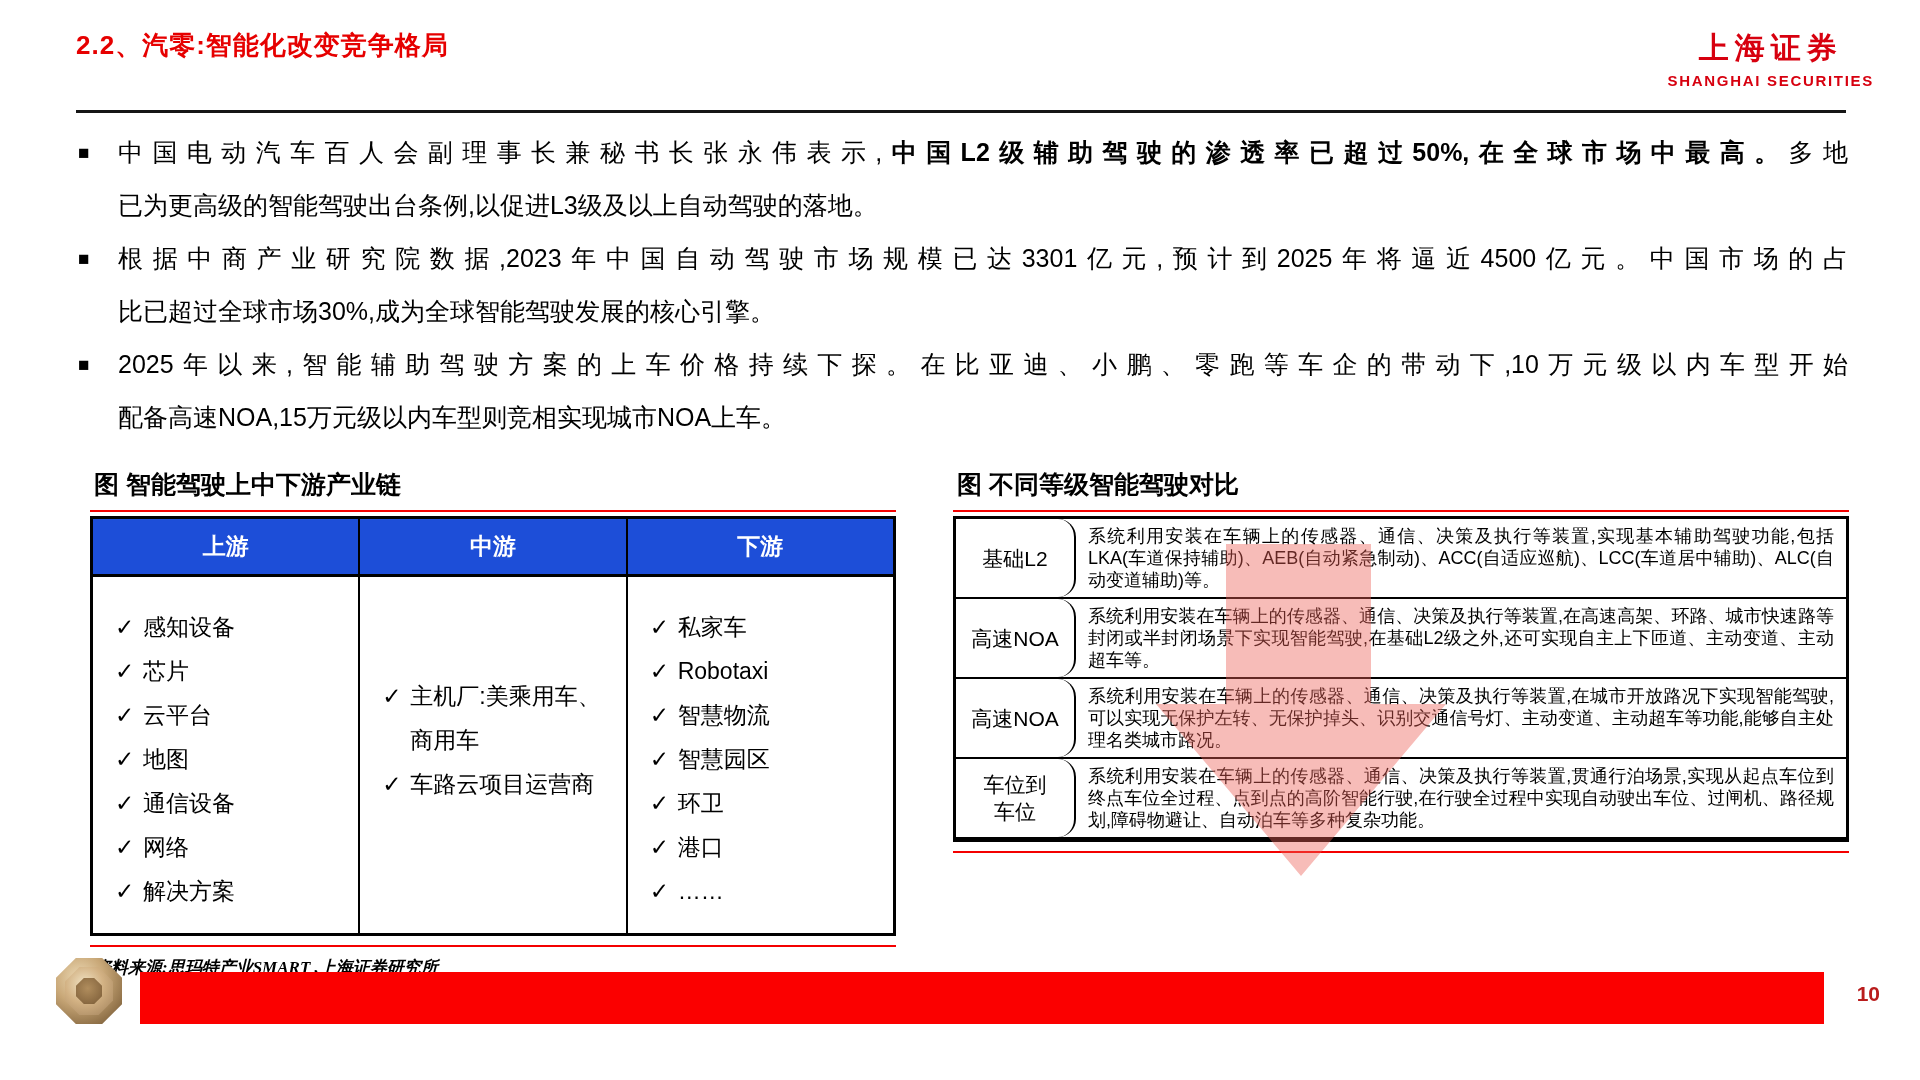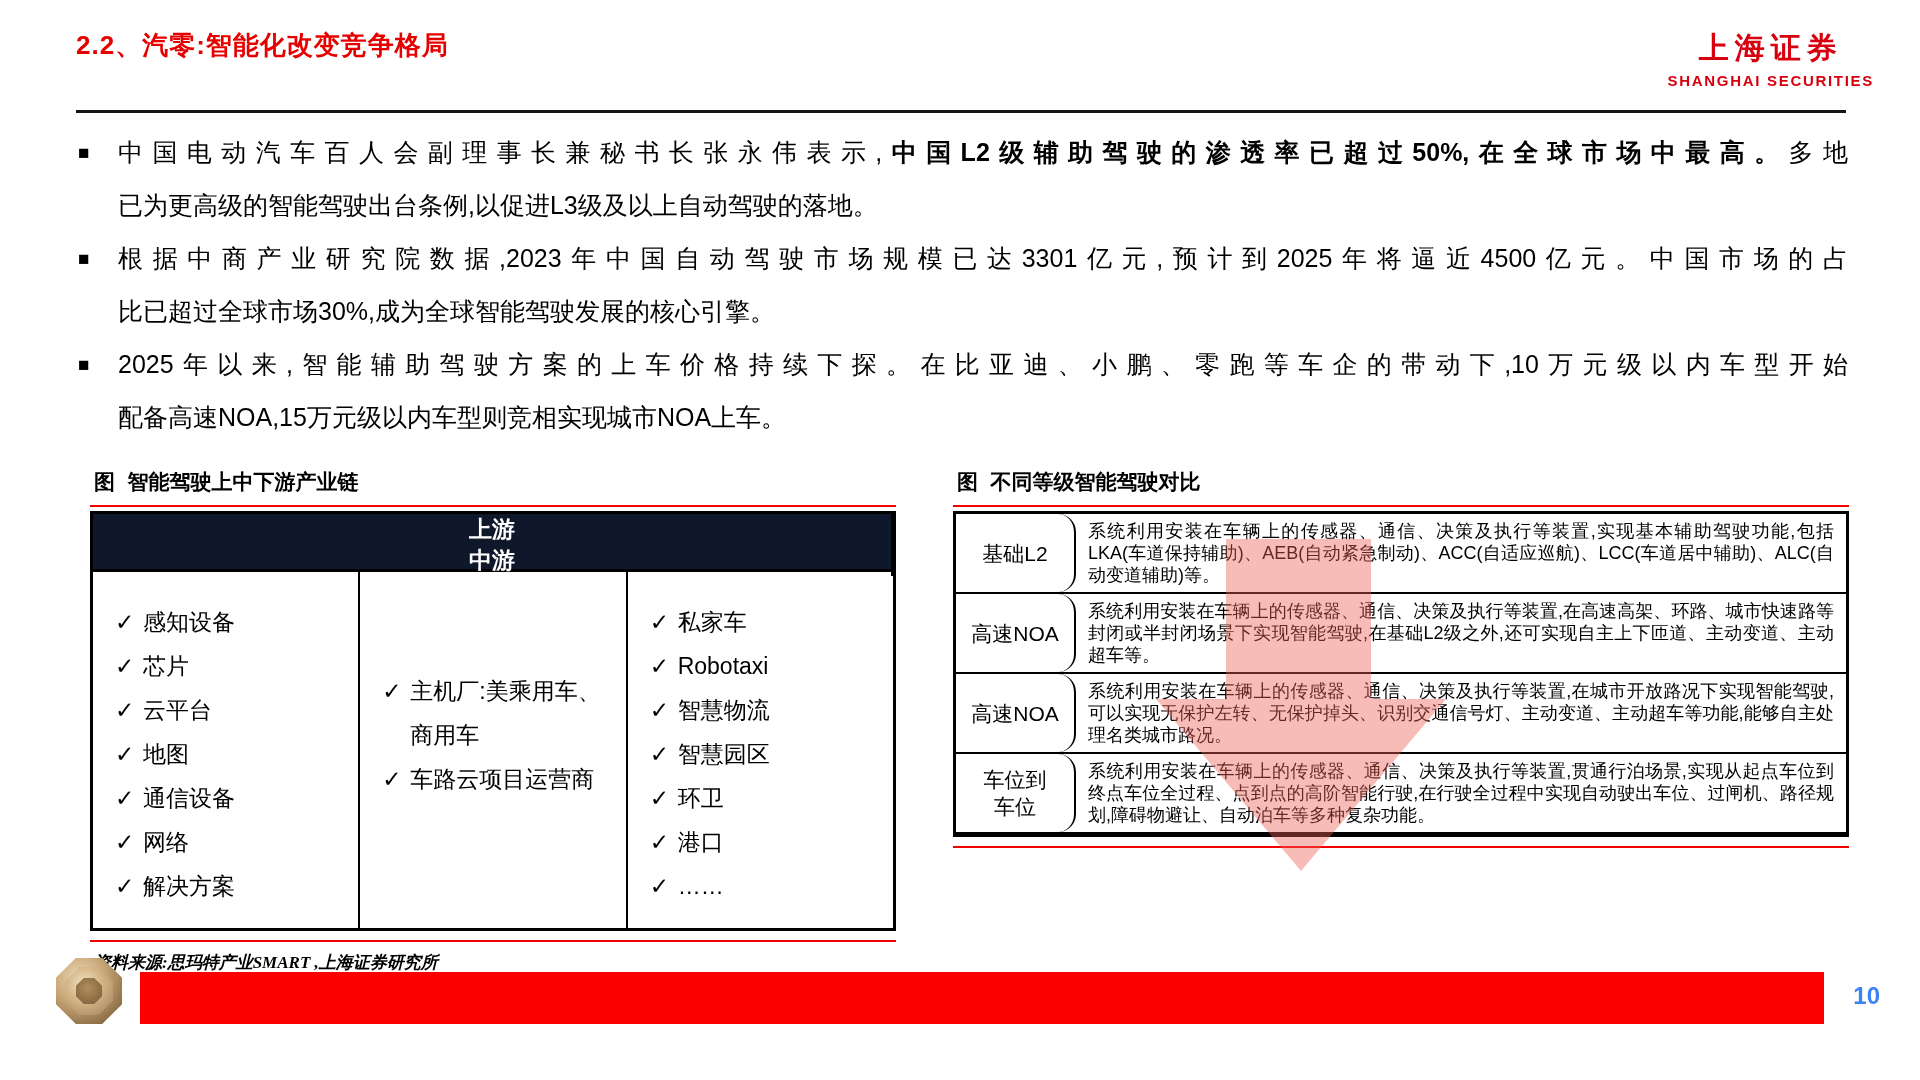--- a/index.html
+++ b/index.html
@@ -18,32 +18,32 @@
 
   .bullets{position:absolute;left:76px;top:126px;width:1772px;}
   .bullet{position:relative;padding-left:42px;font-size:25px;line-height:53px;color:#000;}
   .bullet-marker{position:absolute;left:2px;top:0;font-size:19px;line-height:53px;}
   .bullet-line.full{text-align:justify;text-align-last:justify;}
   .seg-bold{font-weight:bold;}
 
   .figure{position:absolute;top:468px;}
   .figure-left{left:90px;width:806px;}
   .figure-right{left:953px;width:896px;}
-  .fig-caption{font-size:21px;font-weight:bold;padding-left:4px;white-space:nowrap;font-family:Liberation Mono, monospace;}
+  .fig-caption{font-size:25px;font-weight:bold;padding-left:4px;white-space:nowrap;}
   .fig-line{height:2px;background:#f40000;}
   .fig-topline{margin-top:9px;}
   .fig-bottomline{margin-top:9px;}
   .fig-source{
     margin-top:9px;padding-left:4px;font-size:17px;font-style:italic;font-weight:bold;
     font-family:"Liberation Serif","DejaVu Serif",serif;white-space:nowrap;
   }
 
   
   .chain-table{margin-top:4px;border:3px solid #000;height:420px;display:flex;flex-direction:column;box-sizing:border-box;}
-  .chain-header{display:flex;background:#0f172a;height:55px;border-bottom:3px solid #000;flex-shrink:0;flex-direction:column;}
+  .chain-header{display:flex;background:#1d4ed8;height:55px;border-bottom:3px solid #000;flex-shrink:0;}
   .chain-header-cell{flex:1;display:flex;align-items:center;justify-content:center;
     color:#fff;font-weight:bold;font-size:23px;border-right:2px solid #000;}
   .chain-header-cell:last-child{border-right:none;}
   .chain-body{flex:1;display:flex;min-height:0;}
   .chain-col{flex:1;border-right:2px solid #000;box-sizing:border-box;
     display:flex;flex-direction:column;padding:28px 8px 8px 20px;}
   .chain-col:last-child{border-right:none;}
   .chain-col.mid{justify-content:center;padding-top:0;padding-bottom:30px;}
   .chain-item{position:relative;padding-left:30px;font-size:23px;line-height:44px;}
   .check{position:absolute;left:2px;top:0;}
@@ -58,21 +58,21 @@
   .cmp-text{flex:1;padding:6px 12px;font-size:18px;line-height:22px;text-align:justify;}
   .arrow-overlay{
     position:absolute;left:200px;top:25px;width:290px;height:332px;z-index:5;pointer-events:none;
     background:rgba(235,95,85,0.42);
     -webkit-clip-path:polygon(70px 0,215px 0,215px 160px,290px 160px,145px 332px,0 160px,70px 160px);
     clip-path:polygon(70px 0,215px 0,215px 160px,290px 160px,145px 332px,0 160px,70px 160px);
   }
 
   
   .bottom-bar{position:absolute;left:140px;top:972px;width:1684px;height:52px;background:#fb0000;}
-  .page-number{position:absolute;right:40px;top:982px;font-size:24px;font-weight:bold;color:#3b82f6;}
+  .page-number{position:absolute;right:40px;top:982px;font-size:21px;font-weight:bold;color:#b91c1c;}
   .emblem{position:absolute;left:56px;top:958px;width:66px;height:66px;}
   .emblem .oct{
     position:absolute;inset:0;
     -webkit-clip-path:polygon(30% 0,70% 0,100% 30%,100% 70%,70% 100%,30% 100%,0 70%,0 30%);
     clip-path:polygon(30% 0,70% 0,100% 30%,100% 70%,70% 100%,30% 100%,0 70%,0 30%);
     background:radial-gradient(circle at 35% 30%,#ecd9b4 0%,#c9a878 40%,#93744b 75%,#6e5433 100%);
   }
   .emblem .oct.inner{inset:9px;background:radial-gradient(circle at 40% 35%,#f0e2c2 0%,#d2b183 45%,#a0805a 100%);}
   .emblem .oct.core{inset:20px;background:radial-gradient(circle at 45% 40%,#b08d5d 0%,#8a6a42 70%,#73572f 100%);}
 </style>

